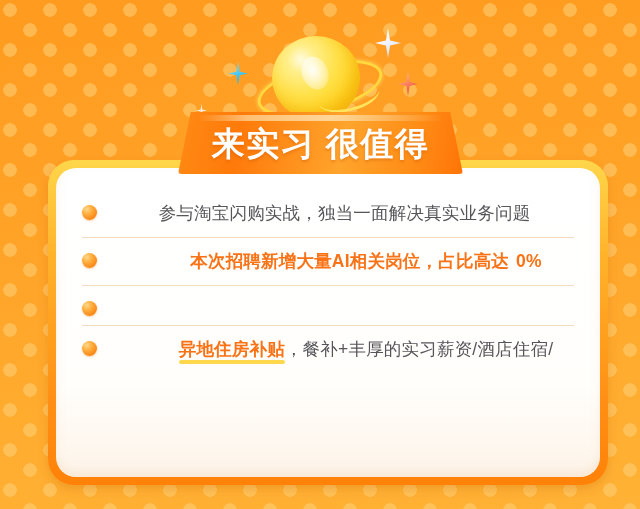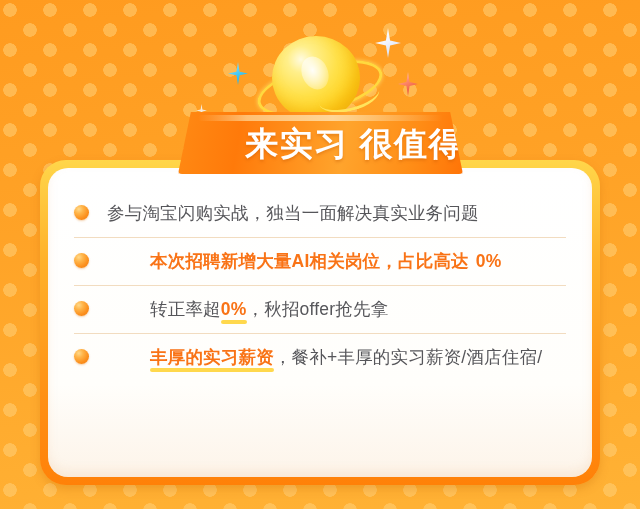--- a/index.html
+++ b/index.html
@@ -102,21 +102,21 @@
     top: 112px;
     width: 285px;
     height: 62px;
     z-index: 6;
     background: linear-gradient(100deg, #ff8a14 0%, #ff7a0a 22%, #ffa42c 58%, #ff8d16 82%, #ff7407 100%);
     clip-path: polygon(4.5% 0%, 95.5% 0%, 100% 100%, 0% 100%);
     border-radius: 12px 12px 4px 4px;
     box-shadow: 0 3px 7px rgba(180,85,0,0.30);
     display: flex;
     align-items: center;
-    justify-content: flex-end;
+    justify-content: center;
   }
   #banner-top-highlight {
     position: absolute;
     left: 7%;
     top: 3px;
     width: 86%;
     height: 6px;
     border-radius: 6px;
     background: linear-gradient(90deg, rgba(255,200,120,0.0) 0%, rgba(255,214,150,0.75) 20%, rgba(255,228,180,0.8) 55%, rgba(255,200,120,0.0) 100%);
   }
@@ -127,28 +127,29 @@
     font-weight: bold;
     letter-spacing: 1.5px;
     line-height: 1;
     text-shadow: 0 2px 3px rgba(190,80,0,0.35);
     white-space: nowrap;
   }
 
   
   #content-card-frame {
     position: absolute;
-    left: 40px;
+    left: 48px;
     top: 160px;
     width: 560px;
     height: 325px;
     border-radius: 26px;
     background: linear-gradient(180deg, #ffd64a 0%, #ffb22a 30%, #ff8f14 75%, #ff8108 100%);
     box-shadow: 0 4px 10px rgba(190,95,0,0.25);
     z-index: 4;
+    text-align: center;
   }
   #content-card {
     position: absolute;
     left: 8px;
     top: 8px;
     right: 8px;
     bottom: 8px;
     border-radius: 20px;
     background: linear-gradient(180deg, #ffffff 0%, #fffefb 70%, #fdf4e9 100%);
     box-shadow: inset 0 -6px 10px rgba(238,200,160,0.25);
@@ -258,25 +259,24 @@
           <div class="benefit-row">
             <div class="bullet-dot"></div>
             <div class="benefit-text"><span>参与淘宝闪购实战，独当一面解决真实业务问题</span></div>
           </div>
           <div class="benefit-row">
             <div class="bullet-dot"></div>
             <div class="benefit-text accent"><span>本次招聘新增大量AI相关岗位，</span><span class="hl">占比高达</span><span class="gap"></span><span class="hl">0%</span></div>
           </div>
           <div class="benefit-row">
             <div class="bullet-dot"></div>
-            <div class="benefit-text"><span>转正率超</span><span class="hl-under">0%</span><span>，秋招offer抢先拿</span></div>
-          </div>
-          <div class="benefit-row">
-            <div class="bullet-dot"></div>
-            <div class="benefit-text"><span class="hl-under">丰厚的实习薪资</span><span>，餐补+丰厚的实习薪资/酒店住宿/</span><br></div>
+          </div>
+          <div class="benefit-row">
+            <div class="bullet-dot"></div>
+            <div class="benefit-text"><span class="hl-under">异地住房补贴</span><span>，餐补+丰厚的实习薪资/酒店住宿/</span><br></div>
           </div>
         </div>
     </div>
   </div>
 
   <div id="title-banner">
     <div id="banner-top-highlight"></div>
     <div id="banner-title-text">来实习 很值得</div>
   </div>
 

